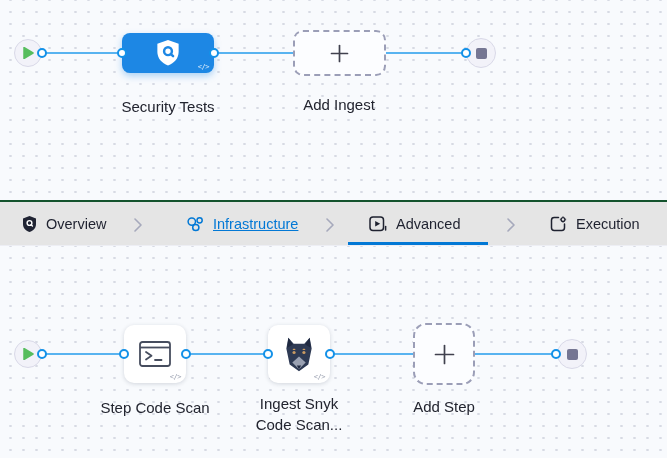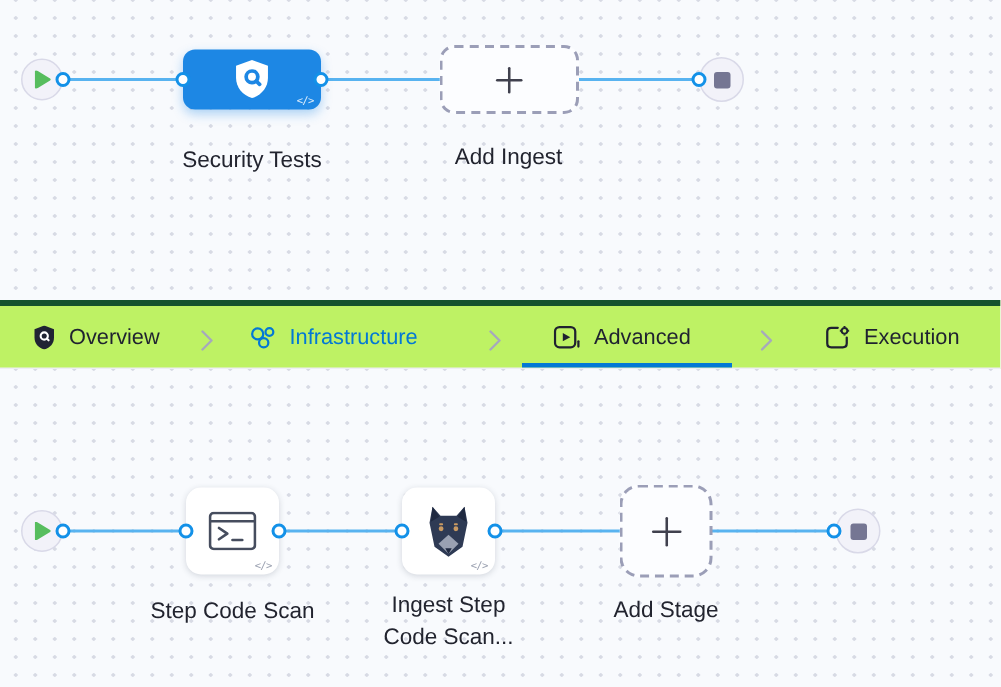--- a/index.html
+++ b/index.html
@@ -63,21 +63,21 @@
   #add-step-box  { left: 413px; top: 77px; width: 62px; height: 62px; border-radius: 13px; }
 
   .node-label {
     position: absolute; text-align: center; font-size: 15px; font-weight: 500;
     color: #22242f; z-index: 2; line-height: 21px;
   }
 
   
   #tab-bar {
     position: absolute; top: 200px; left: 0; width: 667px; height: 46px;
-    background: #bef264; border-top: 4px solid #14532d; border-bottom: 1px solid #edeef4;
+    background: #e5e5e5; border-top: 2px solid #14532d; border-bottom: 1px solid #edeef4;
     z-index: 5;
   }
   .tab-item {
     position: absolute; top: 0; height: 100%;
     display: flex; align-items: center; gap: 9px;
     font-size: 14.5px; font-weight: 500; color: #1f2230; cursor: pointer;
   }
   .tab-item.blue { color: #0278d5; }
   .tab-chevron { position: absolute; top: 16px; }
   #tab-underline {
@@ -135,21 +135,21 @@
       <circle cx="7.5" cy="7" r="2.4" fill="none" stroke="#ffffff" stroke-width="1.4"></circle>
       <line x1="9.2" y1="8.7" x2="10.4" y2="9.9" stroke="#ffffff" stroke-width="1.4" stroke-linecap="round"></line>
     </svg>
     <span>Overview</span>
   </div>
 
   <svg class="tab-chevron" style="left:134px;" width="8" height="14" viewBox="0 0 8 14">
     <polyline points="1,1 7,7 1,13" fill="none" stroke="#a6a9bc" stroke-width="1.6" stroke-linecap="round" stroke-linejoin="round"></polyline>
   </svg>
 
-  <div class="tab-item blue" style="left:166px;">
+  <div class="tab-item blue" style="left:186px;text-decoration:underline;">
     <svg width="18" height="16" viewBox="0 0 18 16">
       <circle cx="5.8" cy="5.6" r="3.7" fill="none" stroke="#0278d5" stroke-width="1.5"></circle>
       <circle cx="13.6" cy="4.3" r="2.6" fill="none" stroke="#0278d5" stroke-width="1.5"></circle>
       <circle cx="9.8" cy="11.5" r="3.1" fill="none" stroke="#0278d5" stroke-width="1.5"></circle>
     </svg>
     <span>Infrastructure</span>
   </div>
 
   <svg class="tab-chevron" style="left:326px;" width="8" height="14" viewBox="0 0 8 14">
     <polyline points="1,1 7,7 1,13" fill="none" stroke="#a6a9bc" stroke-width="1.6" stroke-linecap="round" stroke-linejoin="round"></polyline>
@@ -220,26 +220,26 @@
       <polygon points="20,1 16.6,6 20.8,8.5" fill="#1f2940"></polygon>
       <path d="M7,19.5 L12,24.5 L17,19.5 L12,15 Z" fill="#9aa1b2"></path>
       <polygon points="10.4,21.8 13.6,21.8 12,24.6" fill="#1f2940"></polygon>
       <circle cx="8.3" cy="12" r="1.2" fill="#c99a62"></circle>
       <circle cx="15.7" cy="12" r="1.2" fill="#c99a62"></circle>
       <rect x="7.3" y="9.2" width="2" height="1" rx="0.5" fill="#c99a62"></rect>
       <rect x="14.7" y="9.2" width="2" height="1" rx="0.5" fill="#c99a62"></rect>
     </svg>
     <span class="code-badge on-white">&lt;/&gt;</span>
   </div>
-  <div class="node-label" style="left:248px; top:147px; width:102px;">Ingest Step Code Scan...</div>
+  <div class="node-label" style="left:248px; top:147px; width:102px;">Ingest Snyk Code Scan...</div>
 
   <div class="add-box" id="add-step-box">
     <svg width="21" height="21" viewBox="0 0 21 21">
       <line x1="10.5" y1="1.5" x2="10.5" y2="19.5" stroke="#40414e" stroke-width="1.7" stroke-linecap="round"></line>
       <line x1="1.5" y1="10.5" x2="19.5" y2="10.5" stroke="#40414e" stroke-width="1.7" stroke-linecap="round"></line>
     </svg>
   </div>
-  <div class="node-label" style="left:344px; top:150px; width:200px;">Add Stage</div>
+  <div class="node-label" style="left:344px; top:150px; width:200px;">Add Step</div>
 
   <div class="round-btn stop" style="left:557px; top:93px;">
     <div class="stop-square"></div>
   </div>
 </div>
 
 </body></html>

